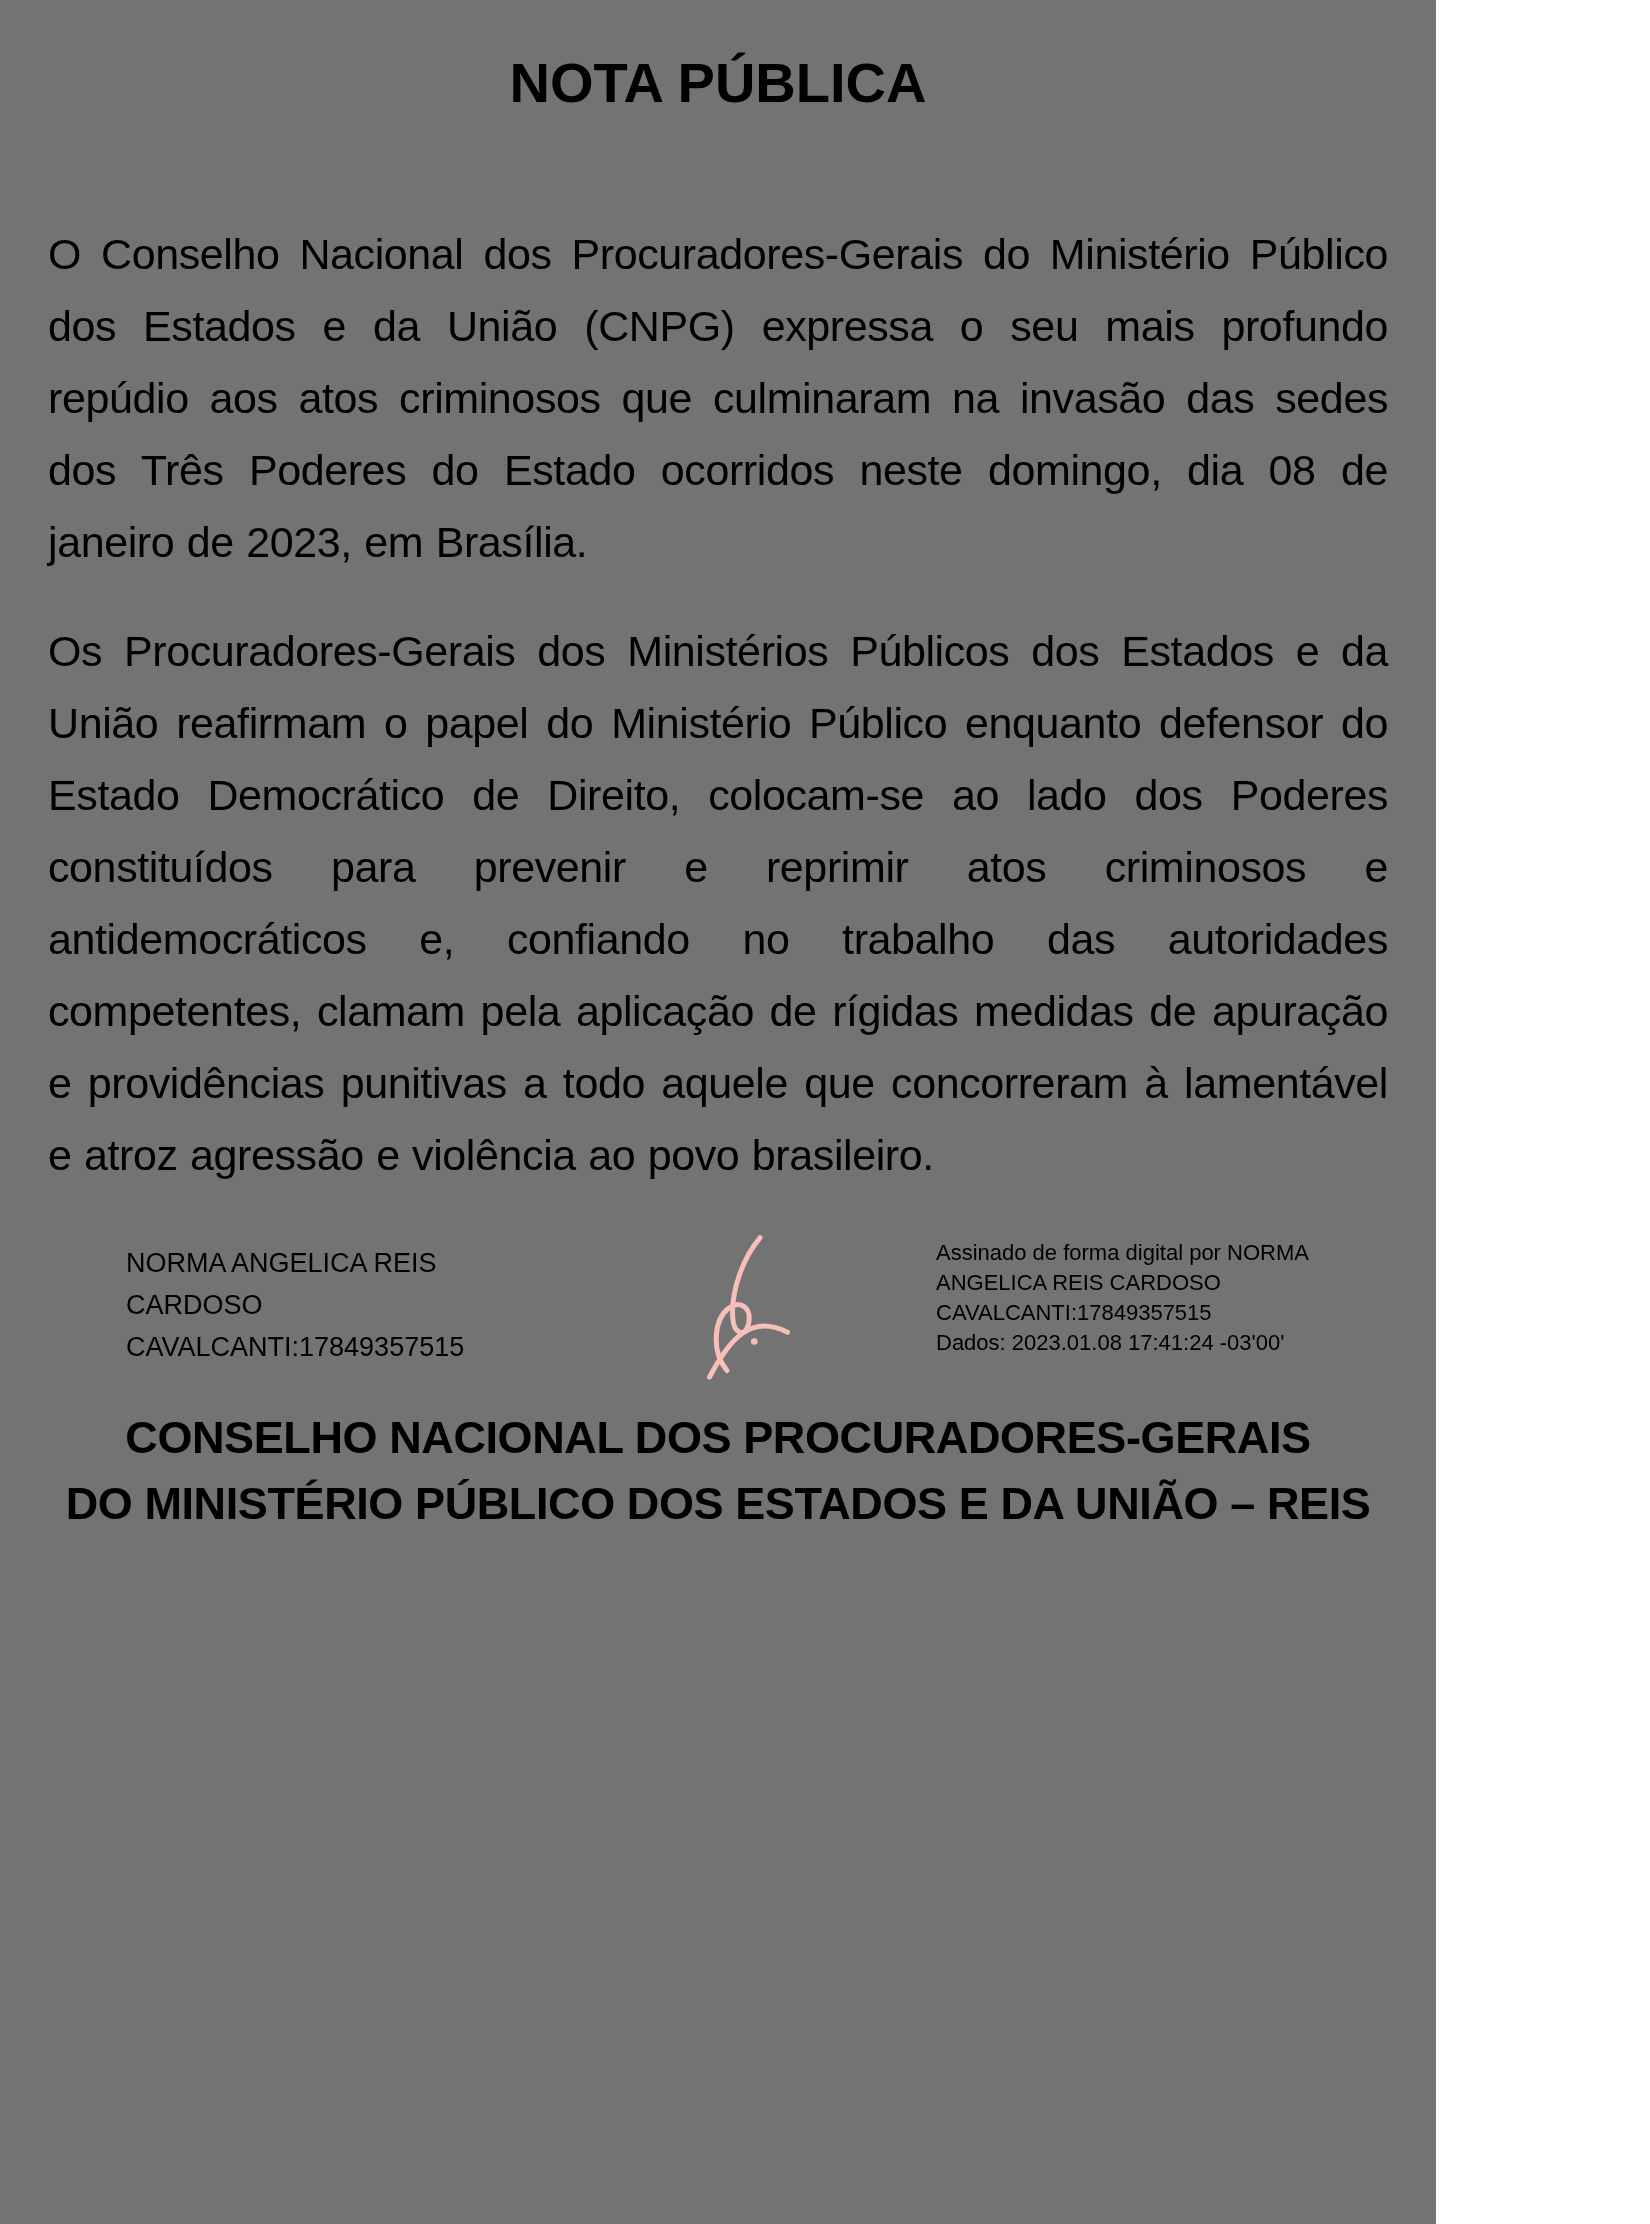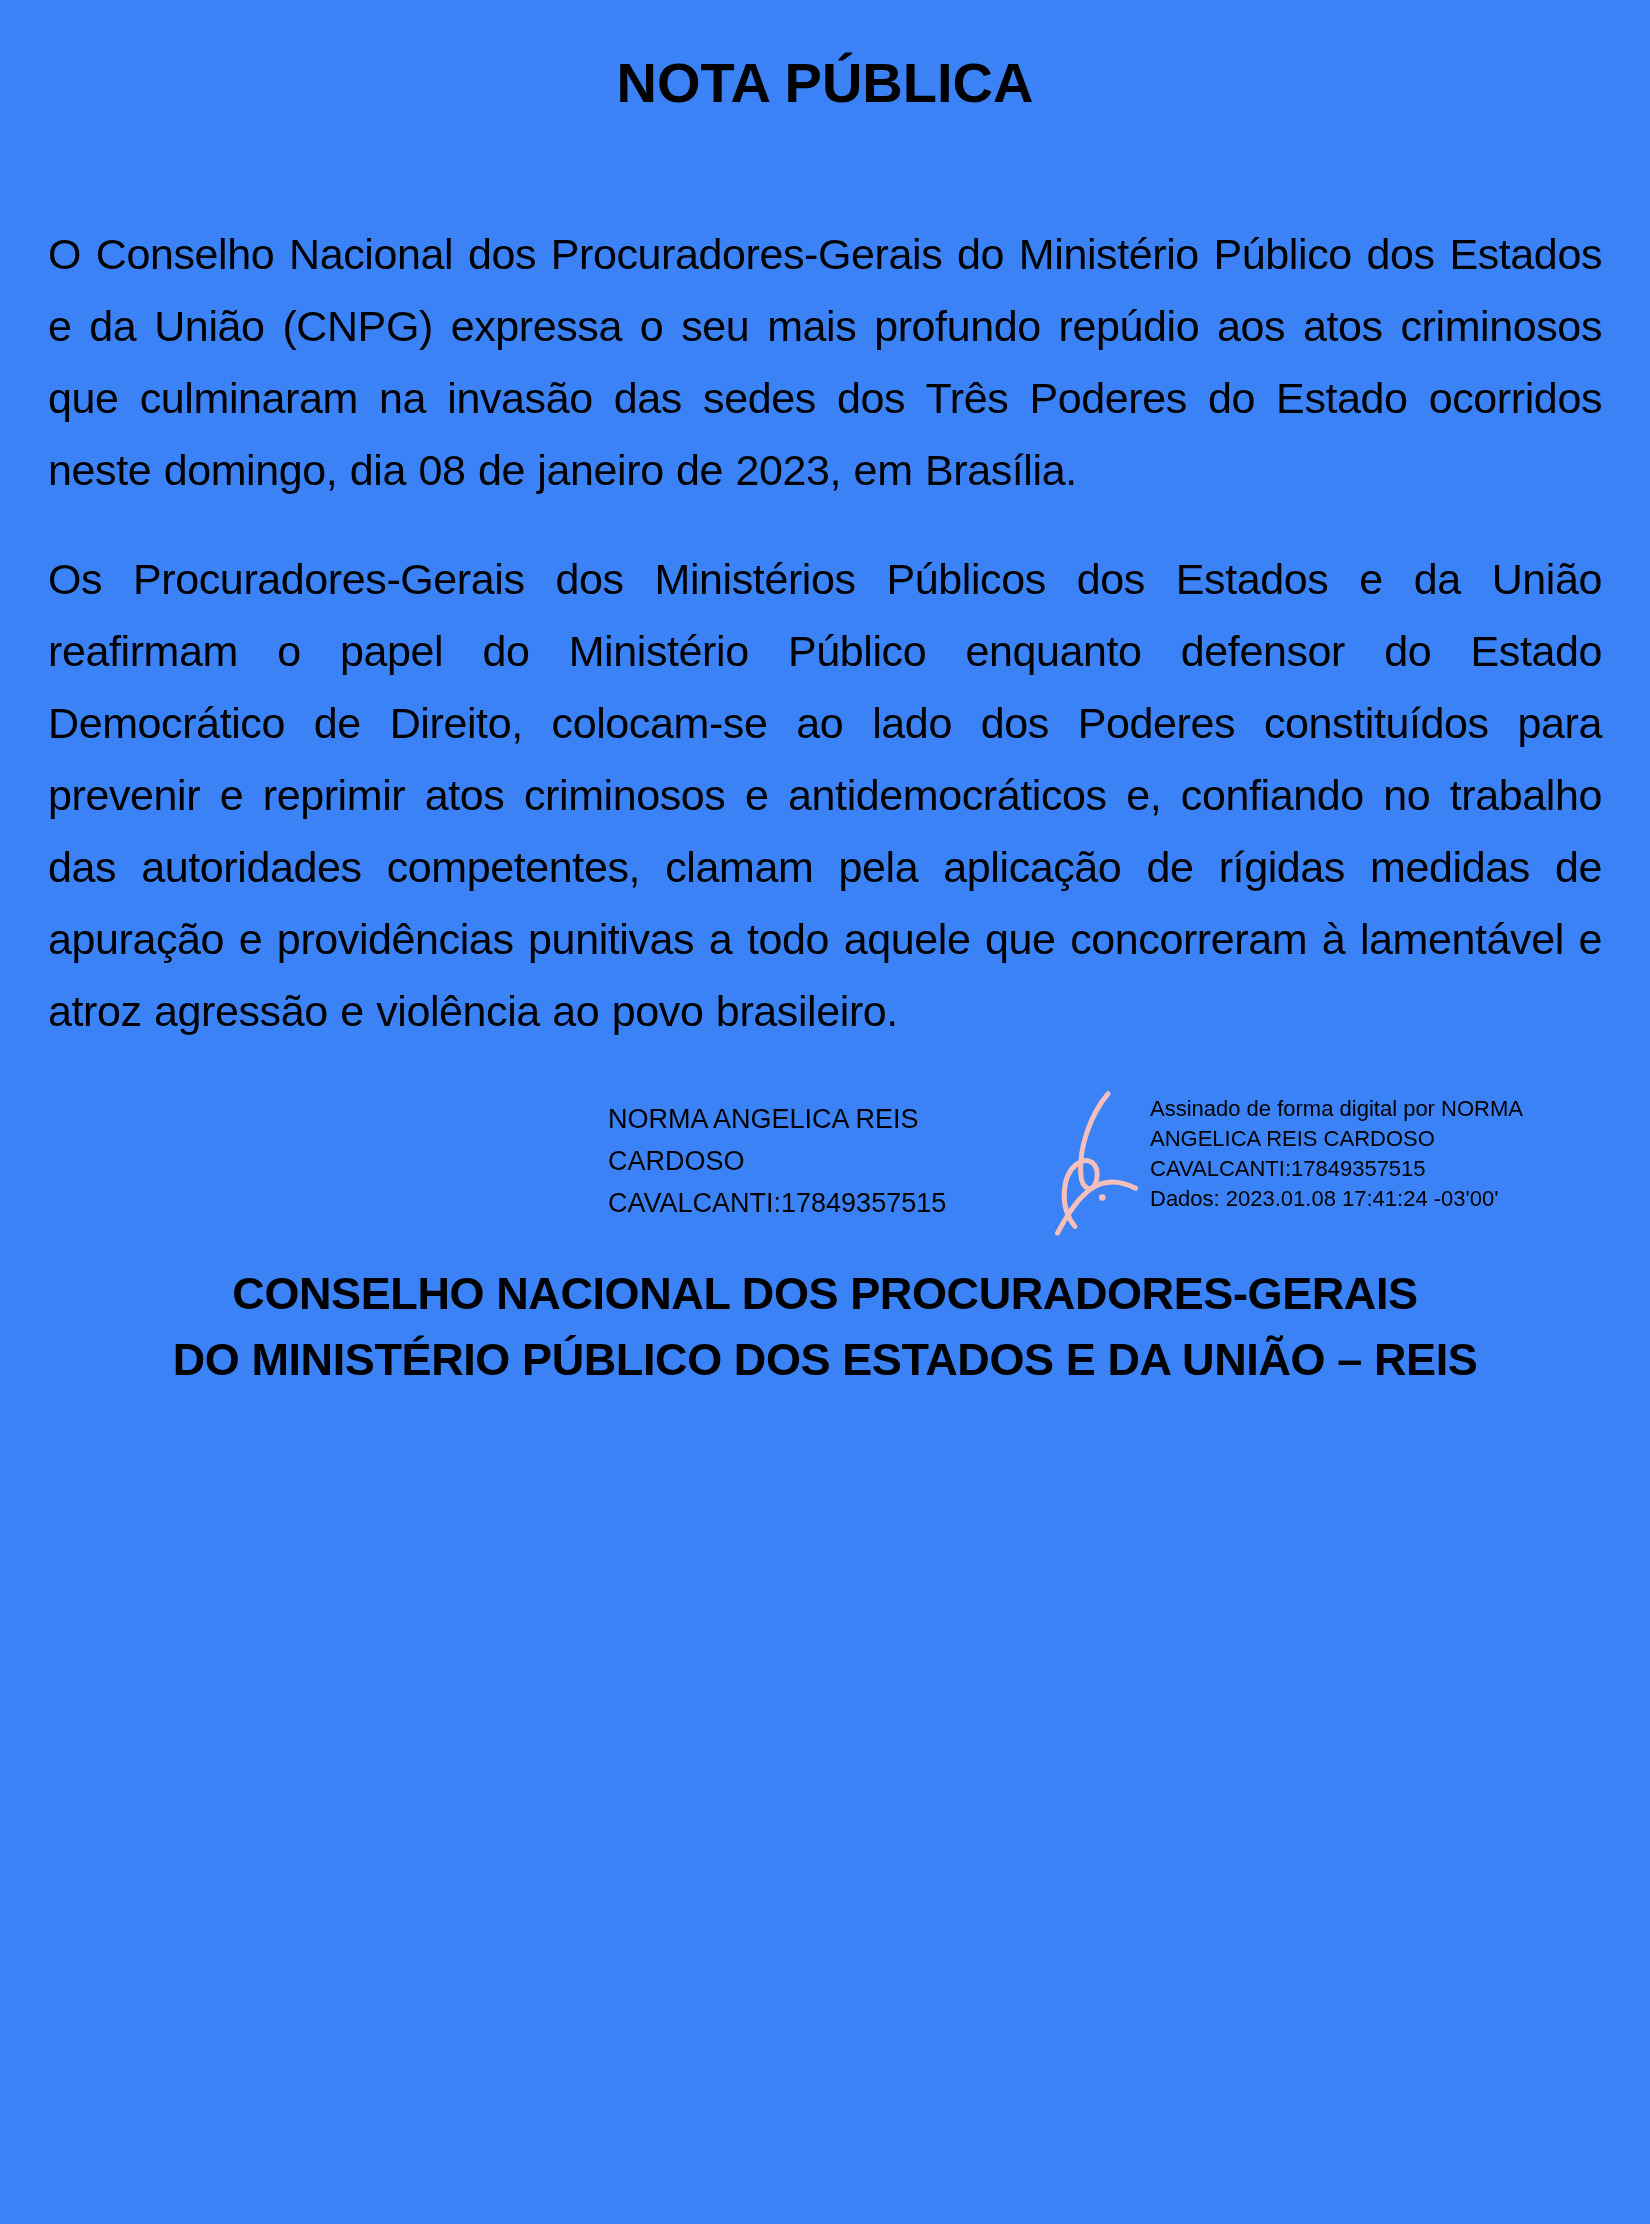--- a/index.html
+++ b/index.html
@@ -2,23 +2,23 @@
 <html lang="pt-BR" style="font-size:14px"><head>
 <meta charset="utf-8">
 <style>
   html, body {
     margin: 0;
     padding: 0;
     background: #ffffff;
   }
   .page {
     position: relative;
-    width: 1650px;
+    width: 1436px;
     height: 2225px;
-    background: #3b82f6;
+    background: #737373;
     box-sizing: border-box;
     padding: 24px 48px 0 48px;
     font-family: "Liberation Sans", "DejaVu Sans", sans-serif;
     color: #000000;
     overflow: hidden;
   }
   .doc-title {
     margin: 26px 0 0 0;
     text-align: center;
     font-size: 56px;
@@ -36,21 +36,21 @@
     margin: 0 0 37px 0;
     letter-spacing: -0.4px;
     word-spacing: 0.9px;
   }
   .para .bold-seg {
     font-weight: 400;
   }
   .signature-row {
     display: flex;
     align-items: flex-start;
-    justify-content: flex-end;
+    justify-content: space-between;
     margin: 15.6px 0 0 78px;
     gap: 12px;
   }
   .signer-name {
     width: 435px;
     font-size: 27px;
     line-height: 42px;
     font-weight: 400;
     padding-top: 14px;
   }

